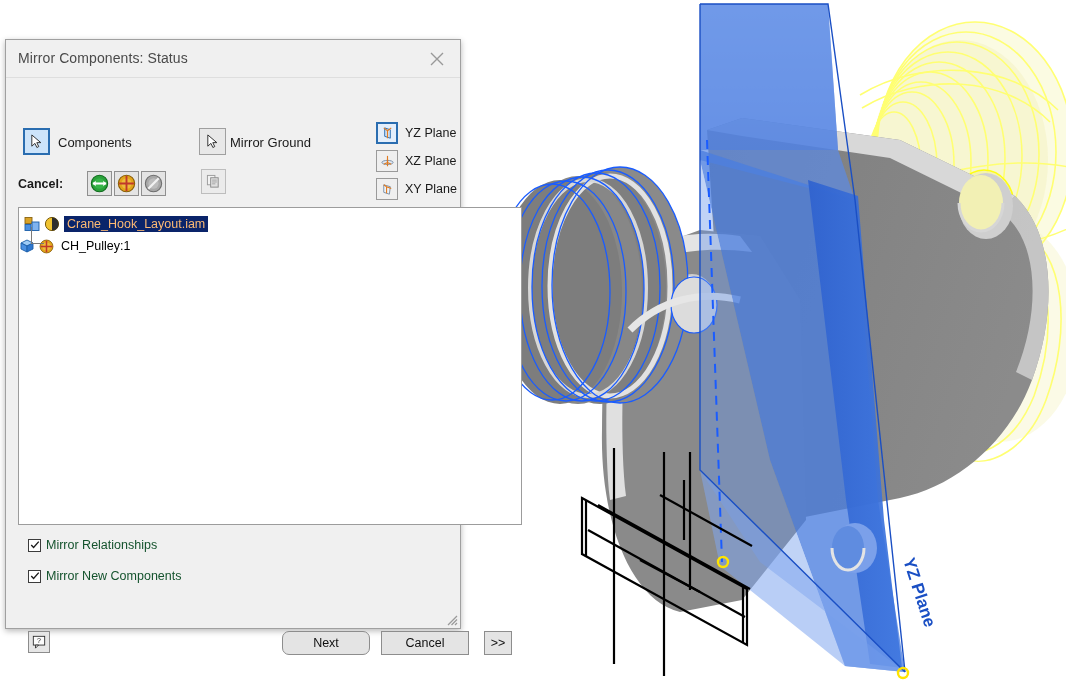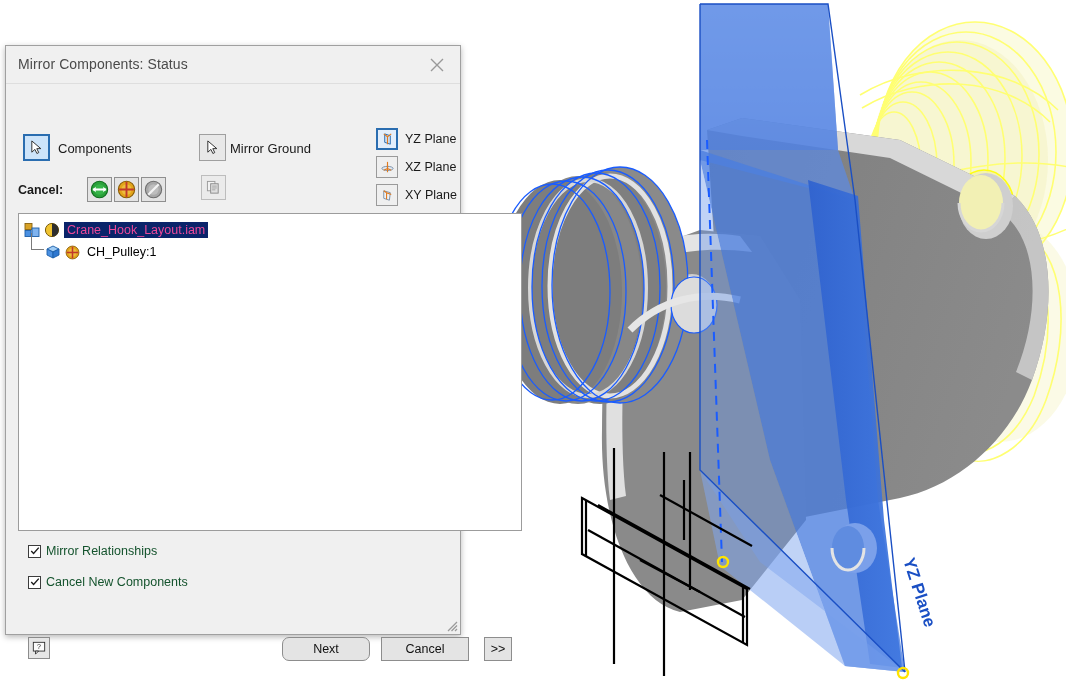--- a/index.html
+++ b/index.html
@@ -13,21 +13,21 @@
 
   
   #viewport {
     position: absolute; left: 0; top: 0; width: 1066px; height: 688px;
     background: #ffffff;
   }
   #viewport svg { display: block; }
 
   
   #dialog {
-    position: absolute; left: 5px; top: 45px;
+    position: absolute; left: 5px; top: 39px;
     width: 456px; height: 590px;
     background: #f0f0f0;
     border: 1px solid #a0a0a0;
     box-shadow: 0 2px 6px rgba(0,0,0,0.28);
     box-sizing: border-box;
   }
   .titlebar {
     position: absolute; left: 0; top: 0; right: 0; height: 38px;
     background: #f0f0f0;
     border-bottom: 1px solid #dedede;
@@ -95,23 +95,23 @@
     background: #ffffff; border: 1px solid #9c9c9c;
     box-sizing: border-box; overflow: hidden;
     cursor: default;
   }
   .tree-row {
     position: relative; height: 22px;
     display: flex; align-items: center;
     font-size: 12.5px; color: #000; white-space: nowrap;
   }
   .tree-row.root { padding-left: 5px; }
-  .tree-row.child { padding-left: 26px; }
+  .tree-row.child { }
   .tree-name { padding: 1px 3px; }
-  .tree-name.selected { background: #0a246a; color: #ec4899; }
+  .tree-name.selected { background: #0a246a; color: #fdba74; }
   .tree-icon { display: inline-flex; margin-right: 4px; flex: none; }
 
   
   .chk-row {
     position: absolute; left: 22px;
     display: flex; align-items: center;
     font-size: 12.5px; color: #14532d; cursor: pointer;
   }
   .chk-box {
     width: 13px; height: 13px; background: #fff;
@@ -428,21 +428,21 @@
       </span>
       <span>Mirror Relationships</span>
     </div>
 
     <div class="chk-row" style="top:529px;">
       <span class="chk-box">
         <svg width="10" height="10" viewBox="0 0 12 12">
           <path d="M1.5,6 L4.3,9 L10.5,2" stroke="#1a1a1a" stroke-width="1.6" fill="none"></path>
         </svg>
       </span>
-      <span>Cancel New Components</span>
+      <span>Mirror New Components</span>
     </div>
 
     <div class="help-btn">
       <svg width="14" height="14" viewBox="0 0 16 16">
         <rect x="1.5" y="1.5" width="13" height="10" fill="#fbfbfb" stroke="#2a2a2a" stroke-width="1"></rect>
         <path d="M4,11.5 L4,15 L7.5,11.5 Z" fill="#fbfbfb" stroke="#2a2a2a" stroke-width="1"></path>
         <text x="8" y="9.4" font-size="8" text-anchor="middle" fill="#1a1a1a" font-family="Liberation Sans, sans-serif">?</text>
       </svg>
     </div>
 

